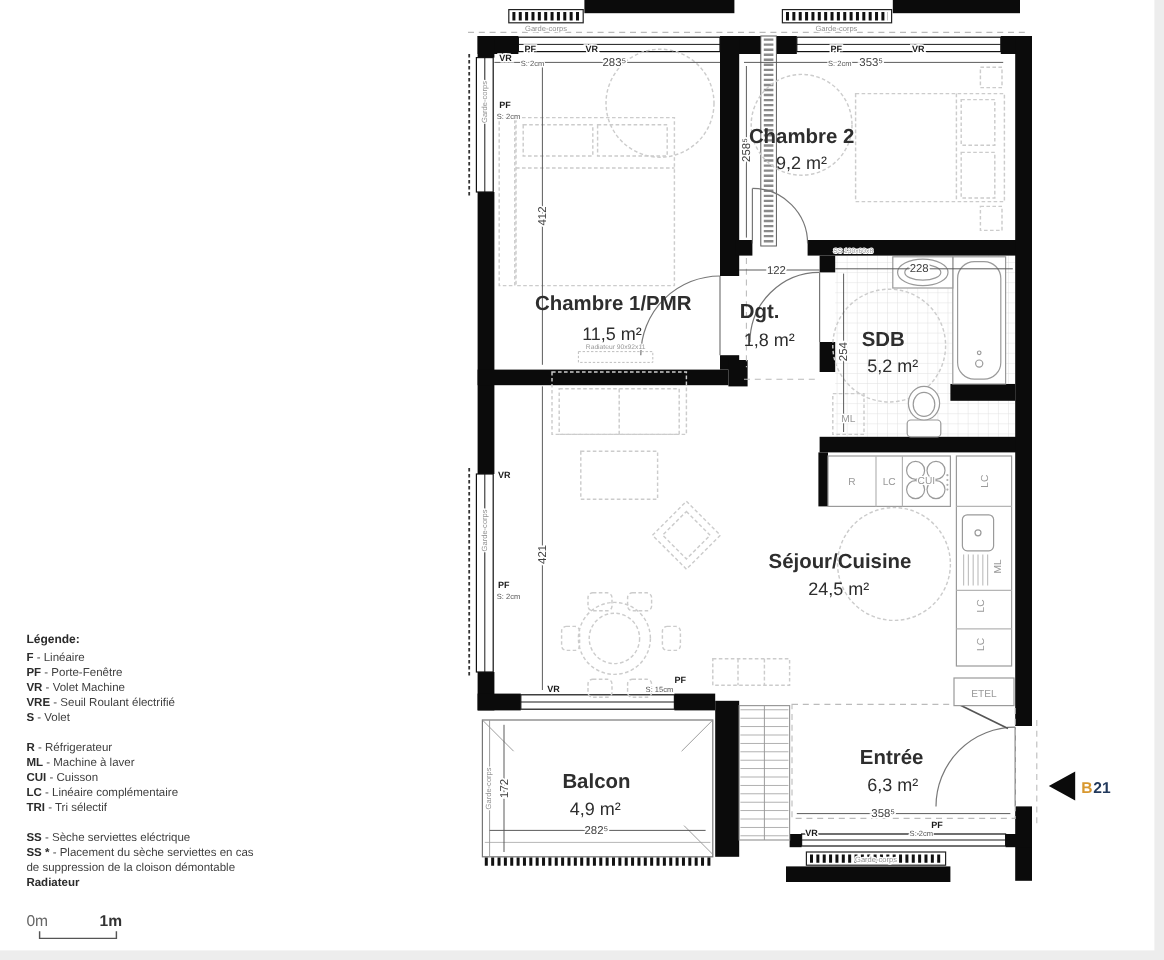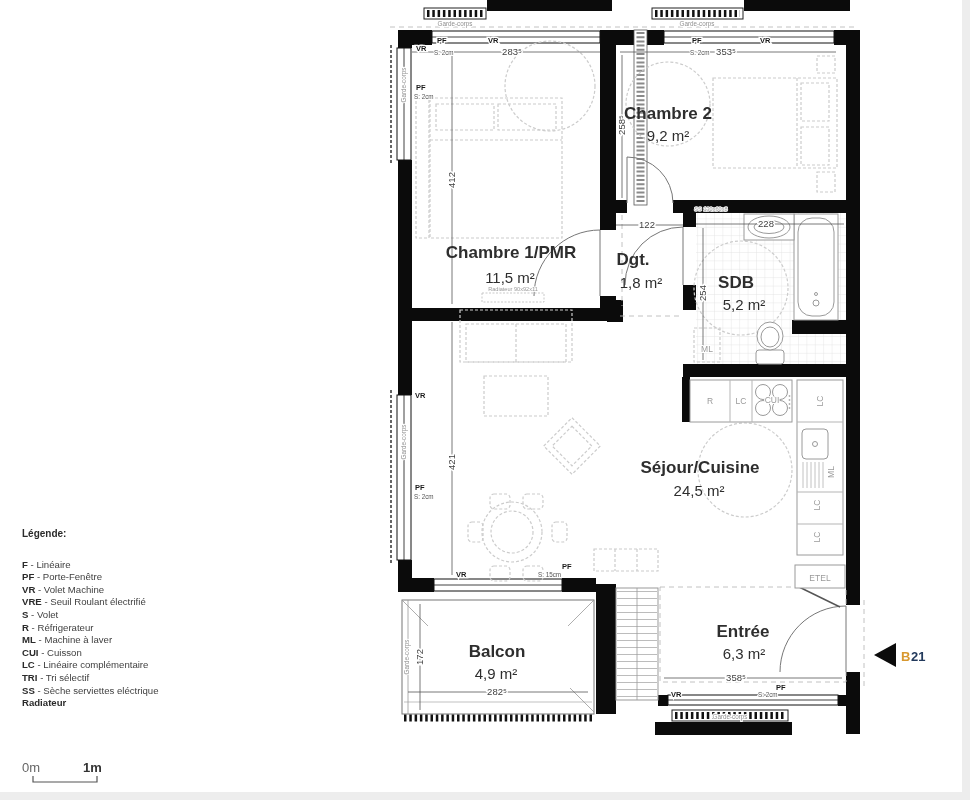--- a/index.html
+++ b/index.html
@@ -19,23 +19,23 @@
   .roomarea{fill:#2e2e2e;font-size:15px;}
   .wlabel{fill:#1a1a1a;font-size:7.5px;font-weight:bold;paint-order:stroke;stroke:#fff;stroke-width:2.5px;}
   .slabel{fill:#555;font-size:6.3px;paint-order:stroke;stroke:#fff;stroke-width:2px;}
   .tiny{fill:#999;font-size:5.6px;paint-order:stroke;stroke:#fff;stroke-width:1.5px;}
   .gclabel{fill:#909090;font-size:6.3px;paint-order:stroke;stroke:#fff;stroke-width:2px;}
   .klabel{fill:#9a9a9a;font-size:8.5px;paint-order:stroke;stroke:#fff;stroke-width:2px;}
   .dash{stroke:#bbb;stroke-width:0.9;stroke-dasharray:5 4;fill:none;}
   .arc{stroke:#777;stroke-width:1;fill:none;}
   .gcband{stroke:#111;stroke-width:7;stroke-dasharray:2.5 2.8;fill:none;}
   .legend{position:absolute;left:22px;top:528px;width:196px;color:#3f3f3f;font-size:9.6px;line-height:12.6px;}
-  .lg-title{font-weight:bold;font-size:10px;margin-bottom:18px;color:#2b2b2b;}
+  .lg-title{font-weight:bold;font-size:10px;margin-bottom:2px;color:#2b2b2b;}
   .lg-item b{color:#2b2b2b;}
-  .lg-gap{}
+  .lg-gap{margin-top:12px;}
 </style>
 </head>
 <body>
 
 <div class="stage">
 
 <svg width="970" height="800" viewBox="0 0 970 800">
   <defs>
     <pattern id="tiles" width="8.4" height="8.4" patternUnits="userSpaceOnUse">
       <path d="M8.4 0H0V8.4" fill="none" stroke="#ddd" stroke-width="0.7"></path>
@@ -391,19 +391,20 @@
   <div class="lg-item"><b>PF</b> <span>- Porte-Fenêtre</span></div>
   <div class="lg-item"><b>VR</b> <span>- Volet Machine</span></div>
   <div class="lg-item"><b>VRE</b> <span>- Seuil Roulant électrifié</span></div>
   <div class="lg-item"><b>S</b> <span>- Volet</span></div>
   <div class="lg-item lg-gap"><b>R</b> <span>- Réfrigerateur</span></div>
   <div class="lg-item"><b>ML</b> <span>- Machine à laver</span></div>
   <div class="lg-item"><b>CUI</b> <span>- Cuisson</span></div>
   <div class="lg-item"><b>LC</b> <span>- Linéaire complémentaire</span></div>
   <div class="lg-item"><b>TRI</b> <span>- Tri sélectif</span></div>
   <div class="lg-item lg-gap"><b>SS</b> <span>- Sèche serviettes eléctrique</span></div>
+  <div class="lg-item"><b>SS *</b> <span>- Placement du sèche serviettes en cas de suppression de la cloison démontable</span></div>
   <div class="lg-item"><b>Radiateur</b></div>
 </div>
 
 <div class="edge-r"></div>
 <div class="edge-b"></div>
 
 </div>
 
 </body></html>

